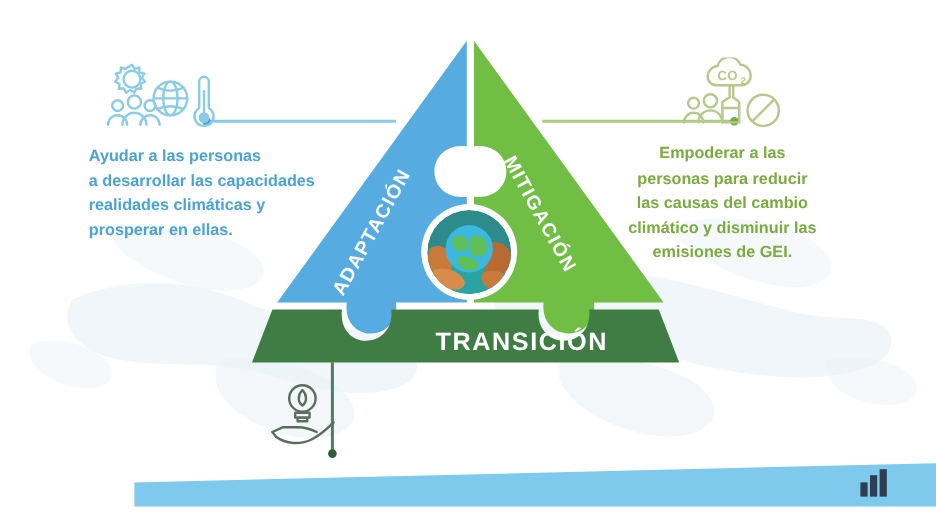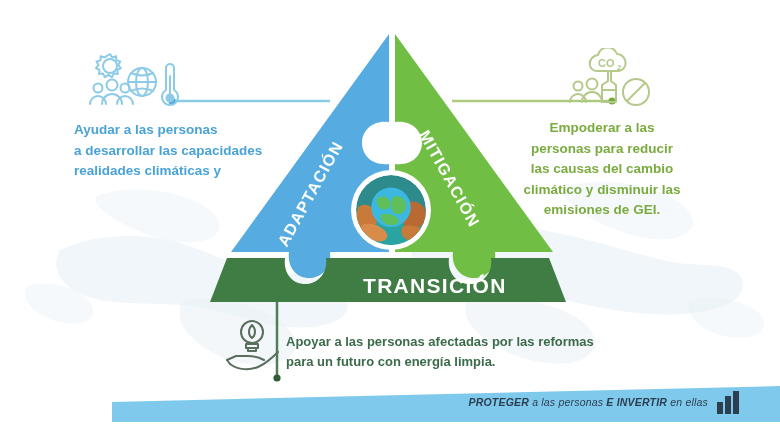--- a/index.html
+++ b/index.html
@@ -324,42 +324,36 @@
           <path d="M3,42 l3,4"></path>
         </g>
       </g>
     </svg>
   </div>
 
   <div class="callout" id="callout-left">
     <div>Ayudar a las personas</div>
     <div>a desarrollar las capacidades</div>
     <div>realidades climáticas y</div>
+    <div>prosperar en ellas.</div>
   </div>
 
   <div class="callout" id="callout-right">
     <div>Empoderar a las</div>
     <div>personas para reducir</div>
     <div>las causas del cambio</div>
     <div>climático y disminuir las</div>
     <div>emisiones de GEI.</div>
   </div>
 
-  <div class="callout" id="callout-bottom">
-    <div>Apoyar a las personas afectadas por las reformas</div>
-    <div>para un futuro con energía limpia.</div>
-  </div>
 
   <svg id="footer-banner" viewBox="0 0 780 58" preserveAspectRatio="none">
     <path d="M112,20 L780,4 L780,40 L112,40 Z" fill="#7FCAEC"></path>
   </svg>
 
-  <div id="footer-tagline">
-    <span class="strong">PROTEGER</span><span> a las personas </span><span class="strong">E INVERTIR</span><span> en ellas</span>
-  </div>
 
   <svg id="footer-chart-icon" viewBox="0 0 26 24">
     <rect x="1" y="12" width="6" height="12" fill="#2D3E50"></rect>
     <rect x="9" y="6" width="6" height="18" fill="#2D3E50"></rect>
     <rect x="17" y="1" width="6" height="23" fill="#2D3E50"></rect>
   </svg>
 
 </div>
 
 </body></html>

